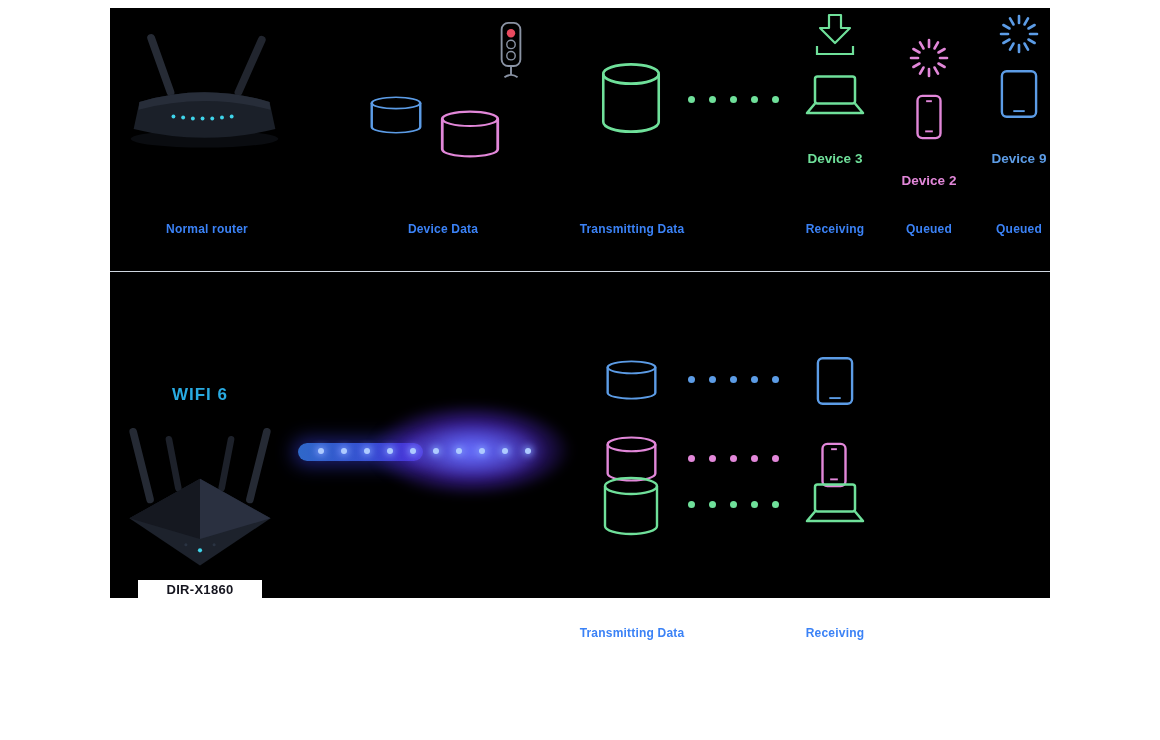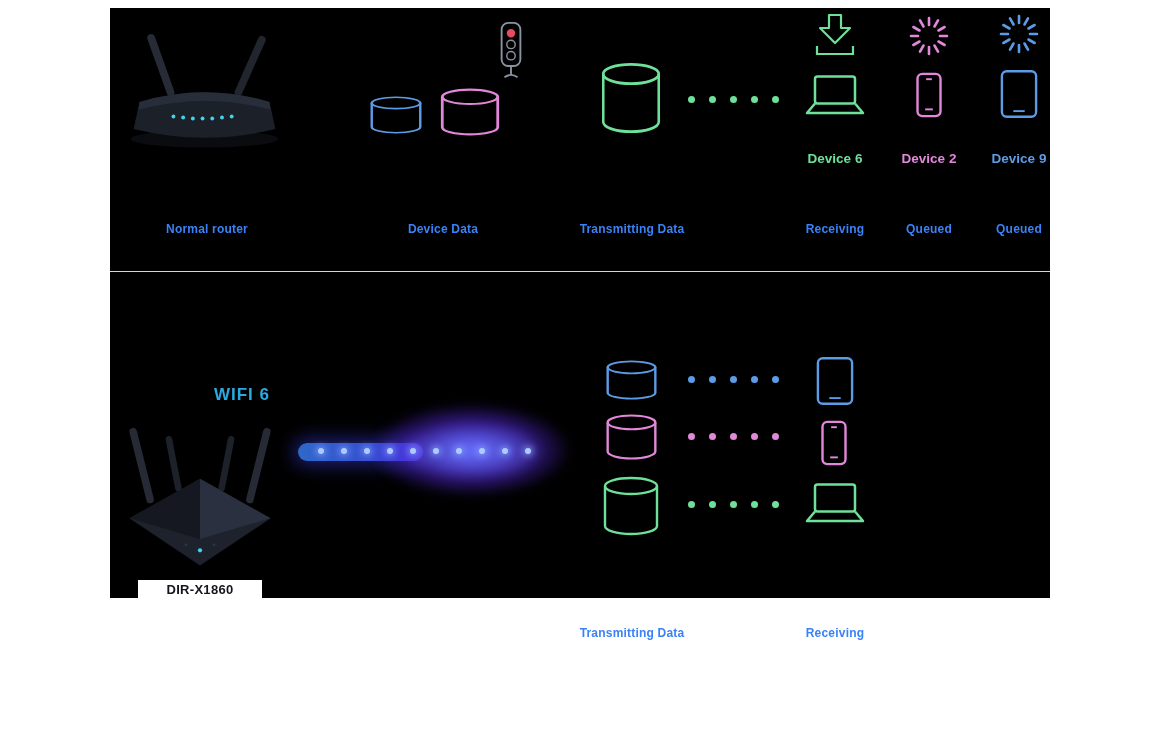--- a/index.html
+++ b/index.html
@@ -3,21 +3,21 @@
 <meta charset="utf-8">
 <style>
   html,body { margin:0; padding:0; background:#fff; font-family:"Liberation Sans", sans-serif; }
   .canvas { position:relative; width:1160px; height:740px; background:#ffffff; overflow:hidden; }
   .panel { position:absolute; left:110px; top:8px; width:940px; height:590px; background:#000000; }
   section.layer { position:absolute; inset:0; }
 
   .lbl { position:absolute; color:#3b82f6; font-weight:bold; font-size:12px; text-align:center; letter-spacing:.2px;margin-top:44px; }
   .lbl-sm { position:absolute; font-weight:bold; font-size:13.5px; text-align:center; }
   .c-green { color:var(--green,#6FE09A); }
-  .c-pink  { color:var(--pink,#E287D9); }
+  .c-pink  { color:var(--pink,#E287D9);margin-top:22px; }
   .c-blue  { color:var(--blue,#5C9CE6); }
 
   .abs { position:absolute; }
   svg { display:block; width:100%; height:100%; }
 
   
   .pos-router1   { left:12px;  top:22px;  width:165px; height:140px; }
   .pos-lbl-router1 { left:12px; top:170px; width:170px; }
   .pos-cylq-blue { left:258px; top:88px;  width:56px;  height:38px; }
   .pos-cylq-pink { left:328px; top:80px;  width:64px;  height:48px; }
@@ -36,21 +36,21 @@
   .pos-dev2-stat { left:769px; top:170px; width:100px; }
   .pos-spin-blue { left:889px; top:6px;   width:40px;  height:40px; }
   .pos-tablet1   { left:890px; top:60px;  width:38px;  height:52px; }
   .pos-dev3-name { left:859px; top:143px; width:100px; }
   .pos-dev3-stat { left:859px; top:170px; width:100px; }
 
   .divider { position:absolute; left:0; top:263px; width:100%; height:1px; background:#cfd6e0; }
 
   
   .pos-logo    { left:20px;  top:342px; width:140px; text-align:center; }
-  .pos-wifi6   { left:20px;  top:377px; width:140px; color:var(--cyan,#29ABE2); font-weight:bold; font-size:17px; letter-spacing:1px; text-align:right; position:absolute; }
+  .pos-wifi6   { left:20px;  top:377px; width:140px; color:var(--cyan,#29ABE2); font-weight:bold; font-size:17px; letter-spacing:1px; text-align:center; position:absolute; }
   .pos-router2 { left:10px;  top:414px; width:160px; height:155px; }
   .pos-model   { left:28px;  top:572px; width:124px; height:20px; background:#ffffff; color:#15151f; font-weight:bold; font-size:13px; text-align:center; line-height:20px; letter-spacing:.3px; }
   .pos-beam    { left:188px; top:395px; width:274px; height:94px; }
   .pos-cylb-blue  { left:494px; top:352px; width:55px; height:40px; }
   .pos-cylb-pink  { left:494px; top:406px; width:55px; height:46px; }
   .pos-cylb-green { left:491px; top:468px; width:60px; height:60px; }
   .pos-dots-blue  { left:578px; top:368px; }
   .pos-dots-pink  { left:578px; top:425px; }
   .pos-dots-green2{ left:578px; top:493px; }
   .pos-tablet2 { left:706px; top:347px; width:38px; height:52px; }
@@ -150,21 +150,21 @@
           <path d="M17 3 h12 v13 h9 L23 31 8 16 h9 z" fill="none" stroke="currentColor" stroke-width="2.2" stroke-linejoin="round"></path>
           <path d="M5 34 v8 h36 v-8" fill="none" stroke="currentColor" stroke-width="2.2"></path>
         </svg>
       </div>
       <div class="abs pos-laptop1 c-green">
         <svg viewBox="0 0 64 44">
           <rect x="12" y="2.5" width="40" height="27" rx="2.5" fill="none" stroke="currentColor" stroke-width="2.5"></rect>
           <path d="M12 29.5 L4 39 H60 L52 29.5" fill="none" stroke="currentColor" stroke-width="2.5" stroke-linejoin="round"></path>
         </svg>
       </div>
-      <div class="lbl-sm pos-dev1-name c-green">Device 6</div>
+      <div class="lbl-sm pos-dev1-name c-green">Device 3</div>
       <div class="lbl pos-dev1-stat">Receiving</div>
 
       <div class="abs pos-spin-pink c-pink">
         <svg viewBox="0 0 40 40">
           <g stroke="currentColor" stroke-width="2.6" stroke-linecap="round">
             <line x1="31" y1="20" x2="38" y2="20"></line>
               <line x1="29.5" y1="25.5" x2="35.6" y2="29"></line>
             <line x1="25.5" y1="29.5" x2="29" y2="35.6"></line>
               <line x1="20" y1="31" x2="20" y2="38"></line>
             <line x1="14.5" y1="29.5" x2="11" y2="35.6"></line>

